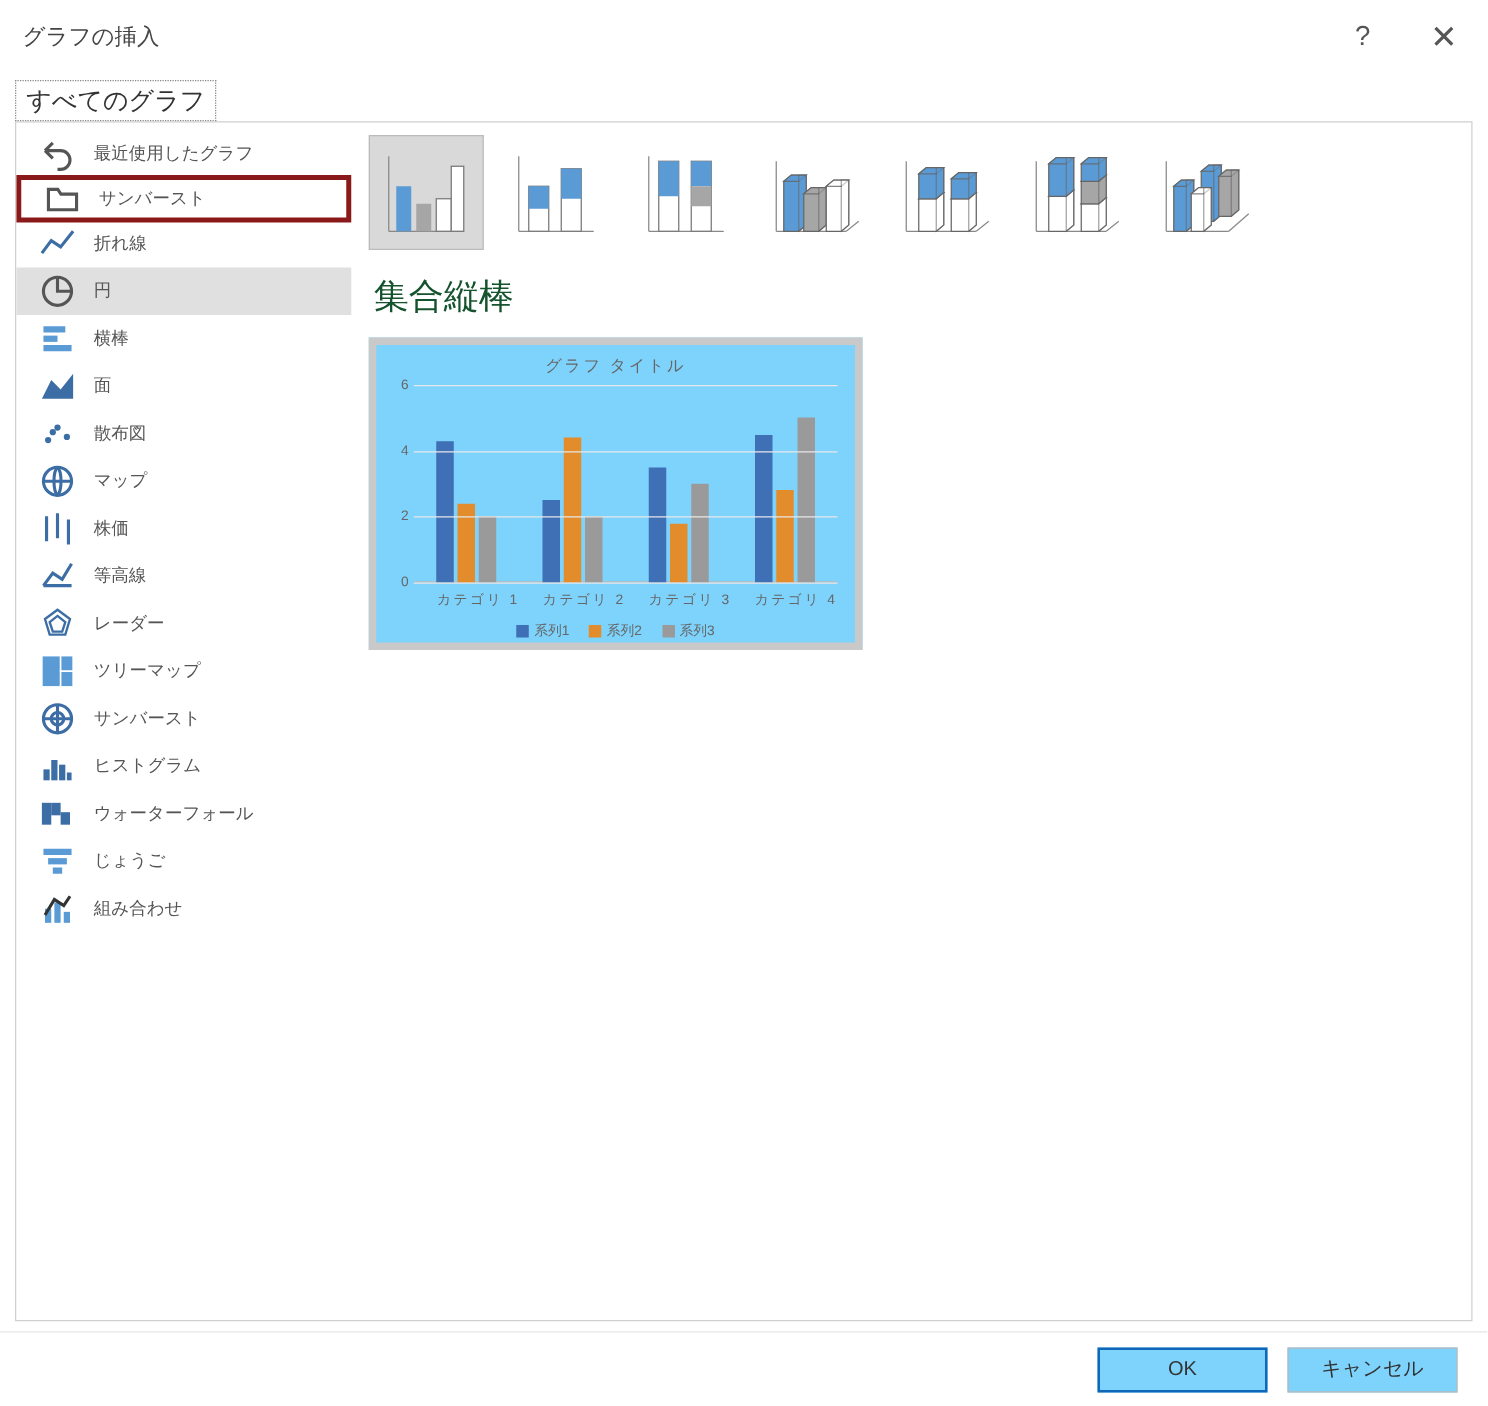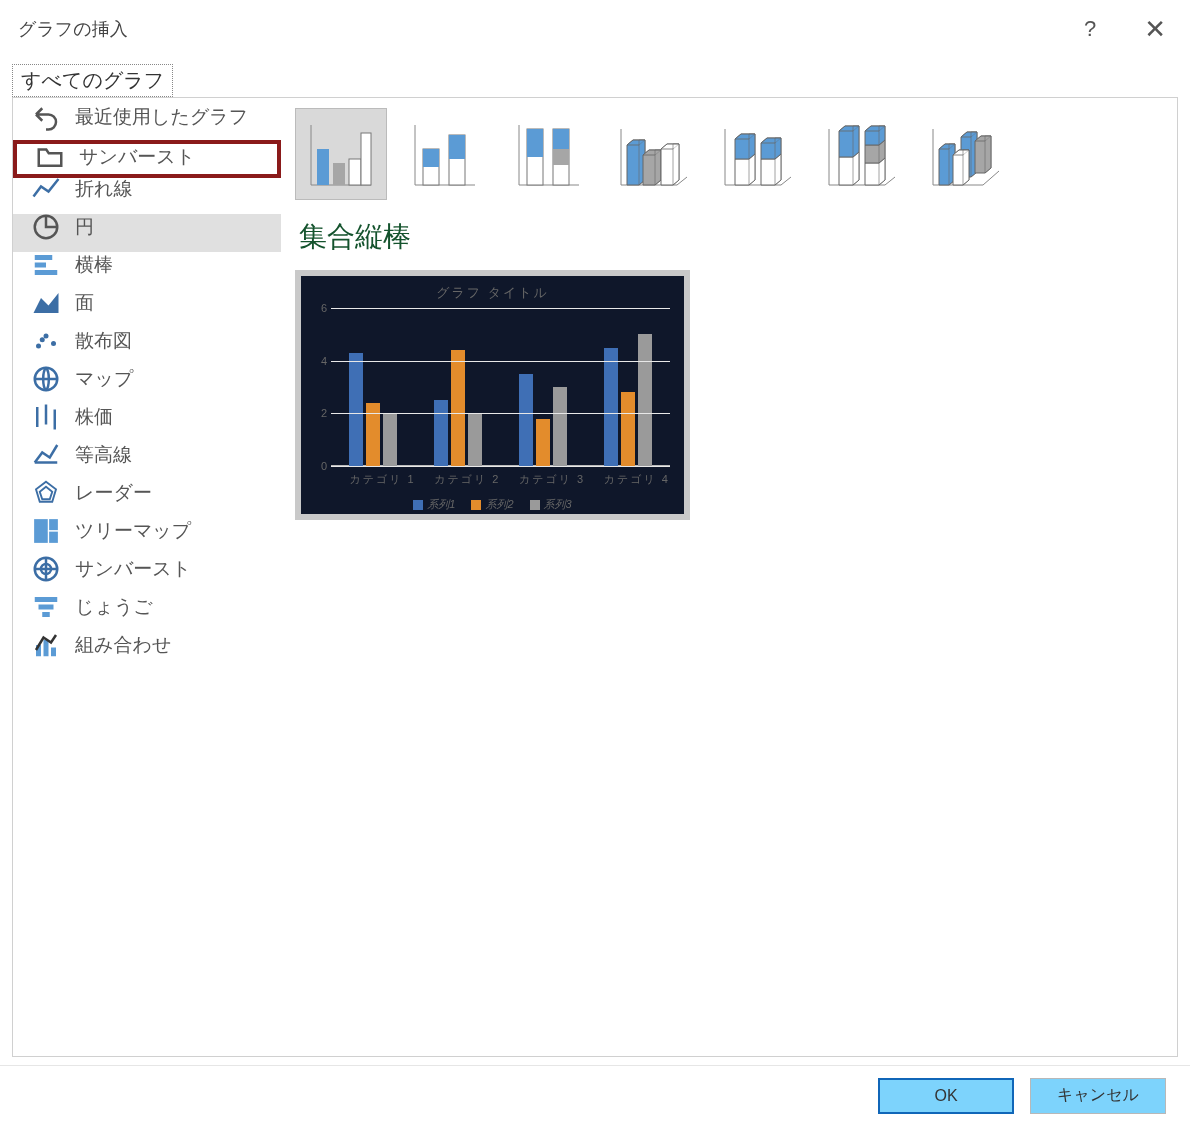--- a/index.html
+++ b/index.html
@@ -24,22 +24,22 @@
   }
 
   .content {
     flex: 1; margin: 0px 12px 8px; border: 1px solid #d0d0d0;
     display: flex; overflow: hidden;
   }
 
   
   .sidebar { width: 268px; padding: 6px 0; }
   .side-item {
-    height: 38px; display: flex; align-items: flex-start;
-    padding-left: 18px; font-size: 19px; color: #555; cursor: pointer;
+    height: 38px; display: flex; align-items: center;
+    padding-left: 18px; font-size: 14px; color: #555; cursor: pointer;
     position: relative;
   }
   .side-item .icon {
     width: 30px; height: 26px; margin-right: 14px;
     display: flex; align-items: center; justify-content: center;
     color: #3c6ea5;
   }
   .side-item.highlight {
     border: 4px solid #8a1a1a; margin: -2px 0;
   }
@@ -50,37 +50,37 @@
   .subtype-row { display: flex; gap: 12px; margin-bottom: 18px; }
   .subtype { width: 92px; height: 92px; border: 1px solid transparent; cursor:pointer;
     display:flex; align-items:flex-end; justify-content:center; padding:8px;}
   .subtype.selected { background: #d9d9d9; border:1px solid #bbb;}
   .subtype svg { width:72px; height:72px; }
 
   .subtype-title { font-size: 28px; color: #14532d; margin: 12px 0 14px 4px;}
 
   .preview {
     width: 395px; height: 250px; border: 6px solid #c9c9c9;
-    background:#0f172a; padding: 8px 10px; font-size:12px; color:#666;
+    background:#7dd3fc; padding: 8px 10px; font-size:12px; color:#666;
   }
   .preview .ptitle { text-align:center; font-size:13px; letter-spacing:2px; margin-bottom:6px;}
   .preview .chartzone { position:relative; height: 158px; margin-left: 20px; margin-right:4px;}
   .preview .yaxis { position:absolute; left:-20px; top:0; bottom:0; width:18px;}
   .preview .ytick {position:absolute; right:2px; font-size:11px; transform: translateY(-50%);}
   .preview .grid {position:absolute; left:0; right:0; height:1px; background:#e8e8e8;}
   .preview .baseline {position:absolute; left:0; right:0; bottom:0;height:1px;background:#bbb;}
   .preview .groups {position:absolute; left:0; right:0; bottom:0; top:0; display:flex;}
   .preview .group {flex:1; display:flex; align-items:flex-end; justify-content:center; gap:3px;}
   .preview .bar {width:14px;}
   .preview .bar.s1{background:#3f6fb5;}
   .preview .bar.s2{background:#e38c2c;}
   .preview .bar.s3{background:#9a9a9a;}
   .preview .catrow{display:flex; margin-left:20px; margin-right:4px; font-size:11px; margin-top:6px;}
   .preview .cat{flex:1; text-align:right; letter-spacing:2px;}
-  .preview .legend{display:flex; justify-content:center; gap:16px; margin-top:10px; font-size:11px;font-style:italic;}
+  .preview .legend{display:flex; justify-content:center; gap:16px; margin-top:10px; font-size:11px;}
   .preview .swatch{display:inline-block; width:10px;height:10px;margin-right:4px;vertical-align:middle;}
 
   .footer {
     height: 60px; border-top:1px solid #e6e6e6;
     display:flex; justify-content:flex-end; align-items:center; gap:16px;
     padding-right: 24px;
   }
   .btn { width:136px; height:36px; border:1px solid #b8b8b8; background:#7dd3fc;
     font-size:16px; color:#333; cursor:pointer;}
   .btn.primary { border:2px solid #1066b8; }
@@ -215,20 +215,41 @@
       <div class="side-item">
         <span class="icon">
           <svg viewBox="0 0 24 24" fill="none" stroke="#3c6ea5" stroke-width="2">
             <circle cx="12" cy="12" r="4"></circle>
             <circle cx="12" cy="12" r="9"></circle>
             <line x1="12" y1="3" x2="12" y2="21"></line>
             <line x1="3" y1="12" x2="21" y2="12"></line>
           </svg>
         </span>
         <span>サンバースト</span>
+      </div>
+      <div class="side-item">
+        <span class="icon">
+          <svg viewBox="0 0 24 24" fill="#3c6ea5">
+            <rect x="3" y="14" width="4" height="7"></rect>
+            <rect x="8" y="8" width="4" height="13"></rect>
+            <rect x="13" y="11" width="4" height="10"></rect>
+            <rect x="18" y="16" width="3" height="5"></rect>
+          </svg>
+        </span>
+        <span>ヒストグラム</span>
+      </div>
+      <div class="side-item">
+        <span class="icon">
+          <svg viewBox="0 0 24 24" stroke="#3c6ea5" stroke-width="2">
+            <rect x="3" y="6" width="4" height="12" fill="#3c6ea5"></rect>
+            <rect x="9" y="6" width="4" height="6" fill="#3c6ea5"></rect>
+            <rect x="15" y="12" width="4" height="6" fill="#3c6ea5"></rect>
+          </svg>
+        </span>
+        <span>ウォーターフォール</span>
       </div>
       <div class="side-item">
         <span class="icon">
           <svg viewBox="0 0 24 24" fill="#5b9bd5">
             <rect x="3" y="4" width="18" height="4"></rect>
             <rect x="6" y="10" width="12" height="4"></rect>
             <rect x="9" y="16" width="6" height="4"></rect>
           </svg>
         </span>
         <span>じょうご</span>

